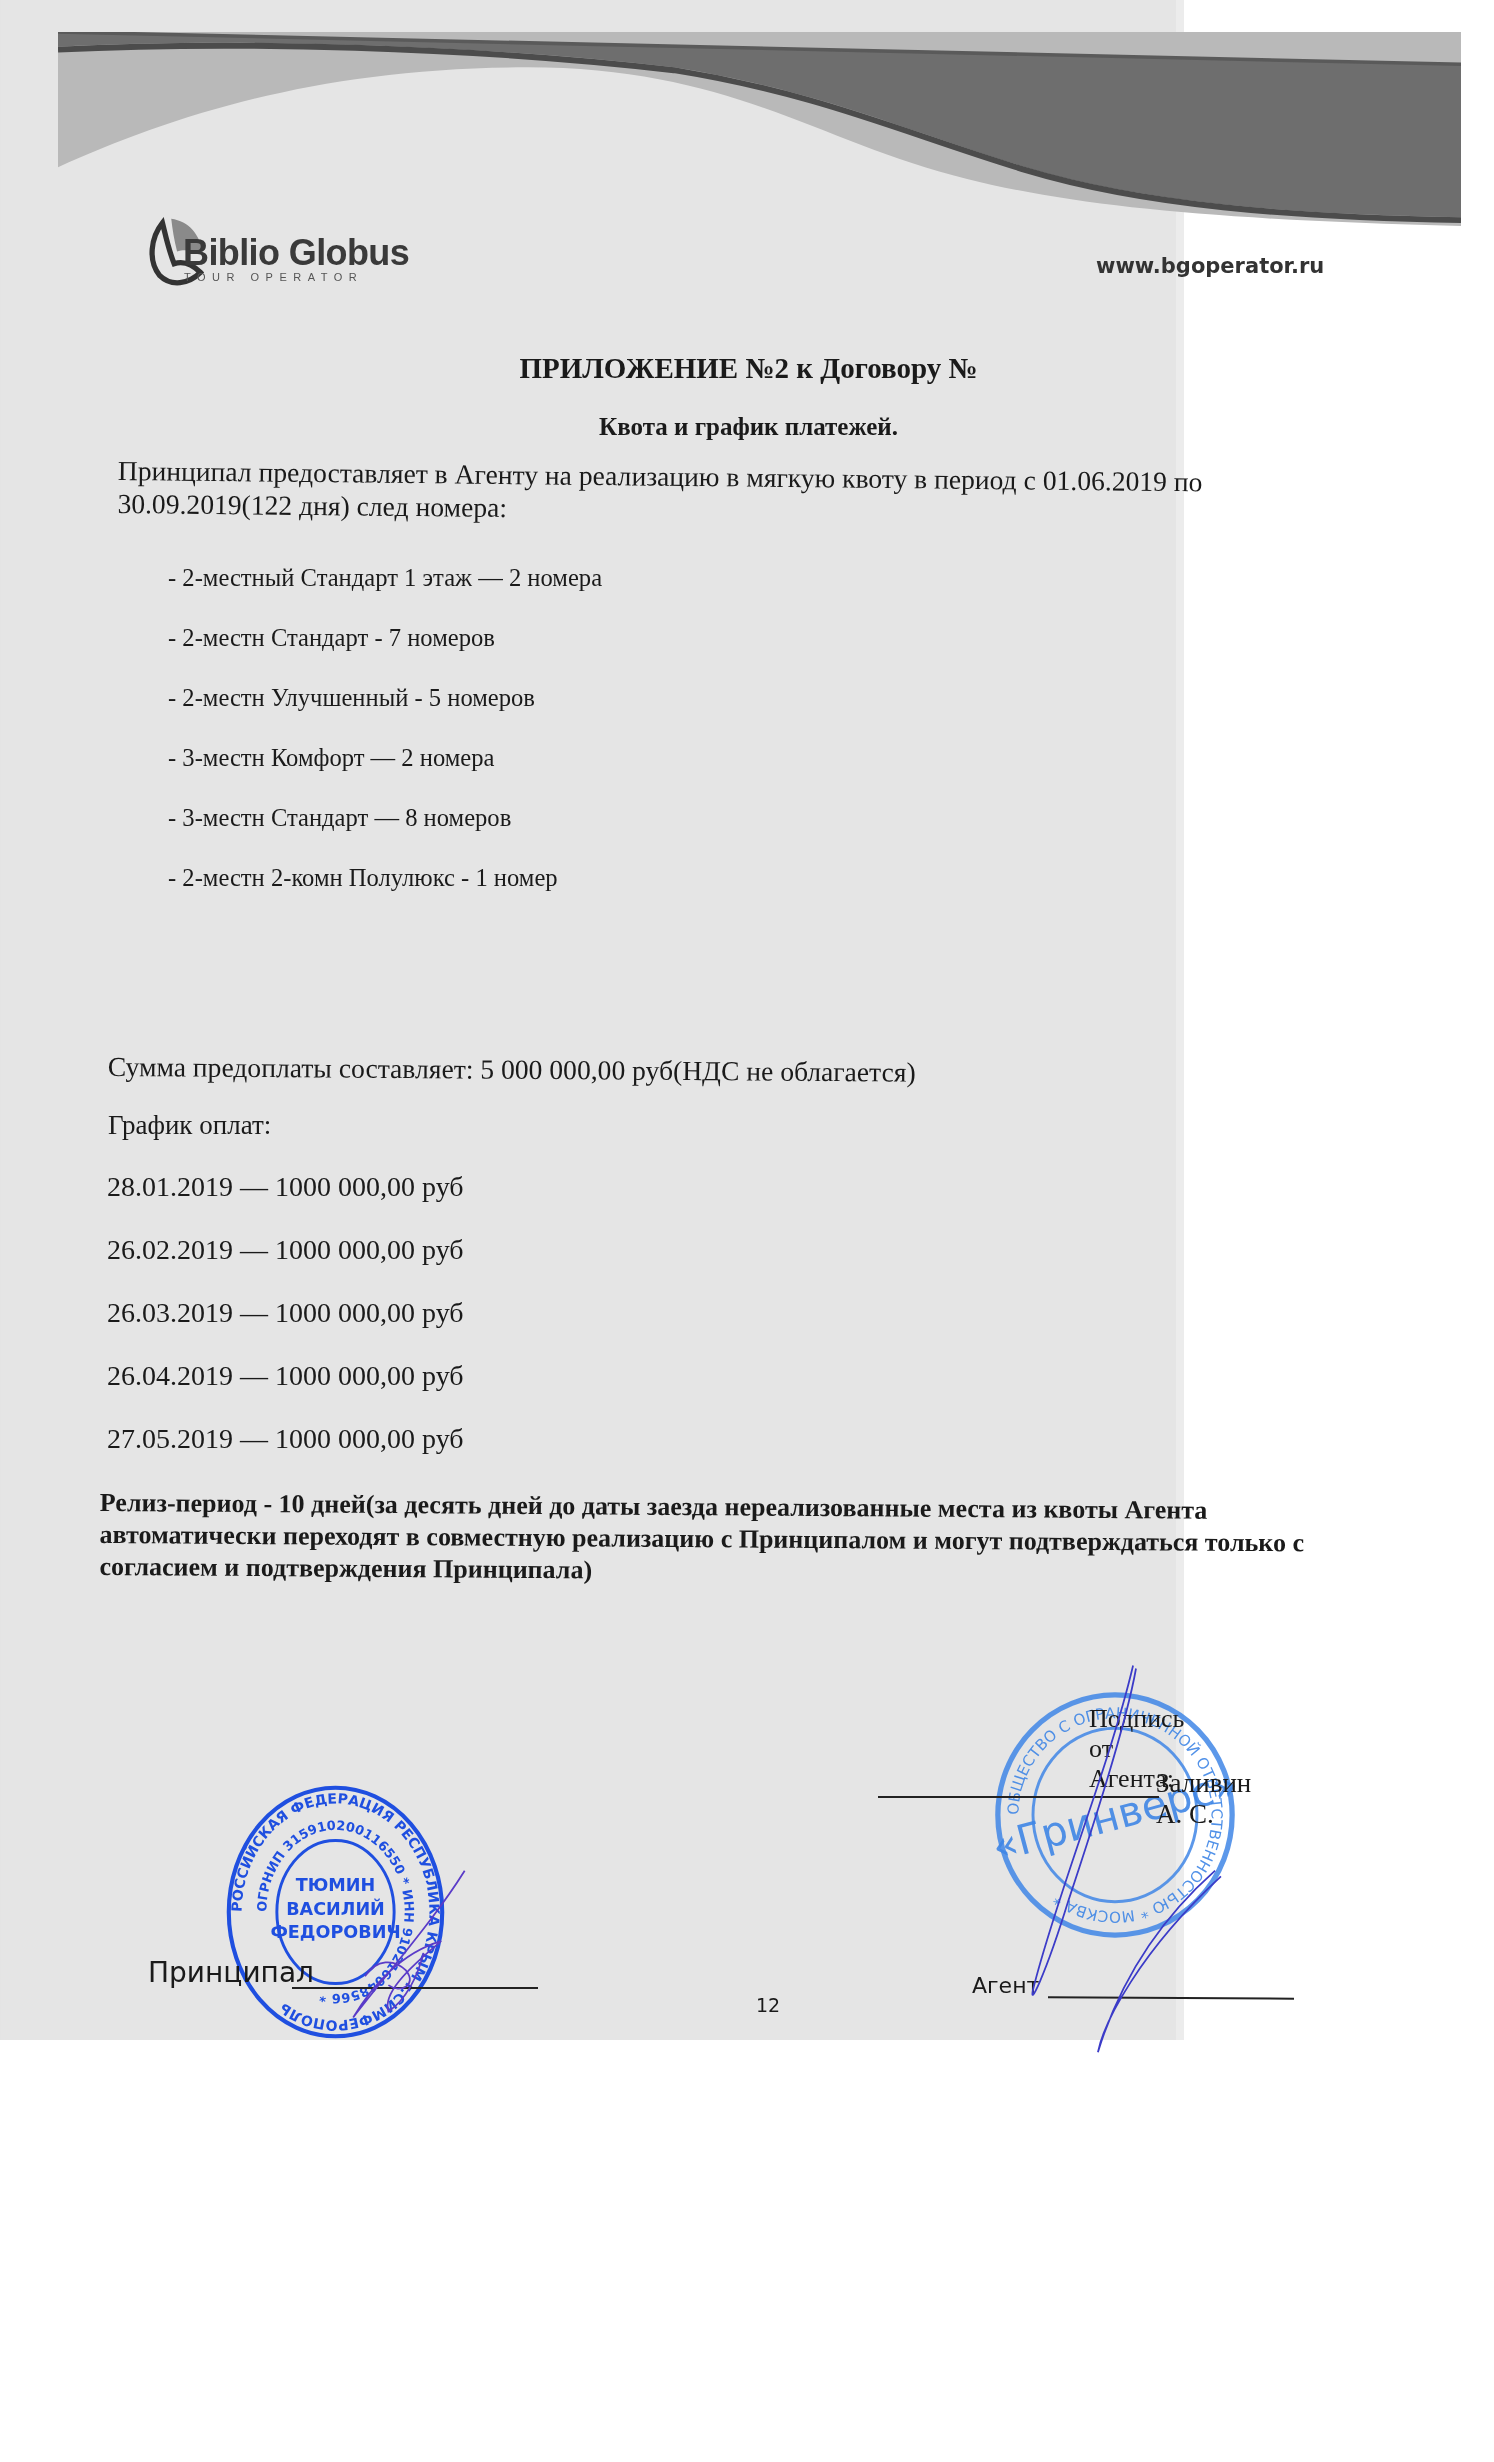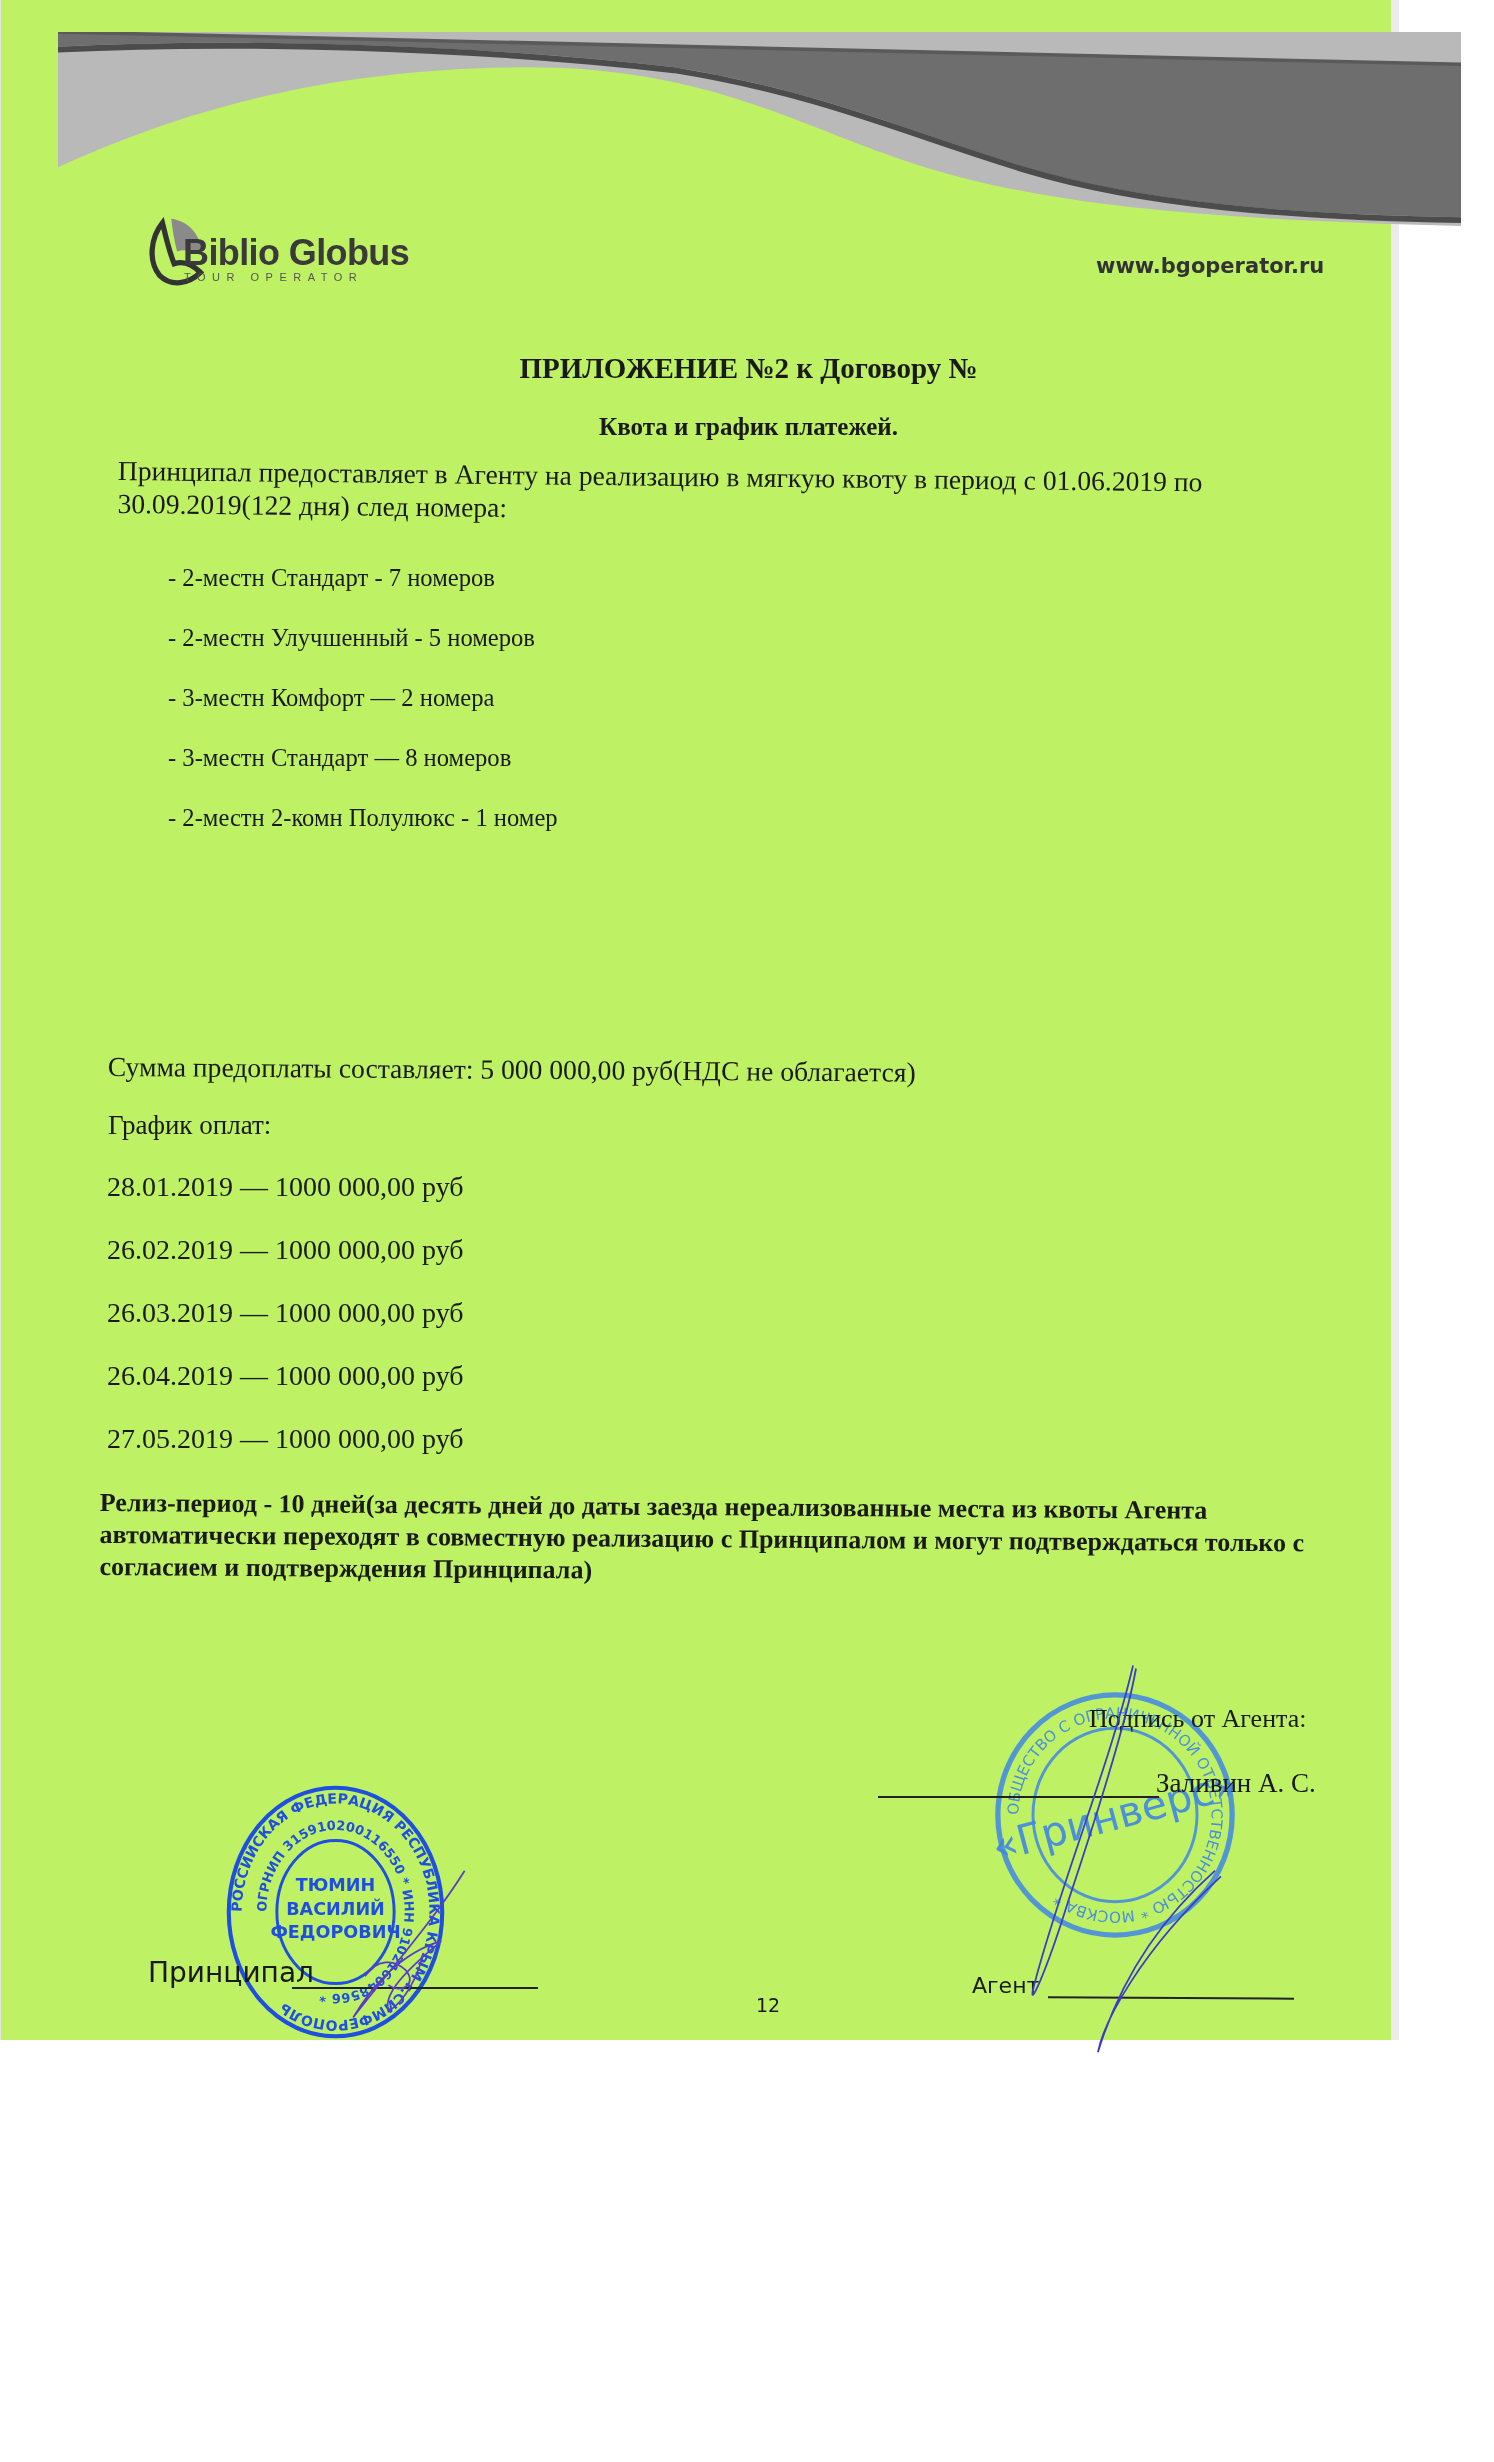--- a/index.html
+++ b/index.html
@@ -1,17 +1,17 @@
 <!DOCTYPE html>
 <html style="font-size:9.4px"><head>
   <meta charset="utf-8">
   <style>
     html, body { margin:0; padding:0; background:#ffffff; }
     body { width:1495px; height:2462px; position:relative; overflow:hidden; font-family:"Liberation Serif", serif; color:#1a1a1a; }
-    .page { position:absolute; left:0; top:0; width:1399px; height:2040px; background:#bef264; border-left:1.8px solid #e4e4e4; border-right:8.2px solid #ececec; box-sizing:border-box; }
+    .page { position:absolute; left:0; top:0; width:1184px; height:2040px; background:#e5e5e5; border-left:1.8px solid #e4e4e4; border-right:8.2px solid #ececec; box-sizing:border-box; }
     .header-band { position:absolute; left:57px; top:32px; width:1403px; height:194px; }
     .logo { position:absolute; left:141px; top:214px; width:352px; height:76px; }
     .logo-name { position:absolute; left:182px; top:232px; font-family:"Liberation Sans", sans-serif; font-weight:bold; font-size:36px; color:#3a3a3a; letter-spacing:-0.6px; }
     .logo-sub { position:absolute; left:183px; top:271px; font-family:"Liberation Sans", sans-serif; font-size:11px; letter-spacing:6.5px; color:#555; }
     .site { position:absolute; left:1095px; top:254px; font-family:"DejaVu Sans", sans-serif; font-weight:bold; font-size:21px; color:#333; }
     .title { position:absolute; left:0; width:1495px; text-align:center; top:352px; font-weight:bold; font-size:29px; }
     .subtitle { position:absolute; left:0; width:1495px; text-align:center; top:413px; font-weight:bold; font-size:25px; }
     .intro { position:absolute; left:117px; top:454px; width:1185px; font-size:27.6px; line-height:33px; transform:rotate(0.6deg); transform-origin:left top; }
     .rooms { position:absolute; left:167px; top:563px; font-size:24.6px; }
     .rooms div { height:60px; line-height:29px; }
@@ -52,20 +52,21 @@
   <div class="logo-name">Biblio Globus</div>
   <div class="logo-sub">TOUR OPERATOR</div>
   <div class="site">www.bgoperator.ru</div>
 
   <div class="title">ПРИЛОЖЕНИЕ №2 к Договору №</div>
   <div class="subtitle">Квота и график платежей.</div>
 
   <div class="intro">Принципал предоставляет в Агенту на реализацию в мягкую квоту в период с 01.06.2019 по 30.09.2019(122 дня) след номера:</div>
 
   <div class="rooms">
+    <div>- 2-местный Стандарт 1 этаж — 2 номера</div>
     <div>- 2-местн Стандарт  - 7 номеров</div>
     <div>- 2-местн Улучшенный  - 5 номеров</div>
     <div>- 3-местн Комфорт — 2 номера</div>
     <div>- 3-местн Стандарт — 8 номеров</div>
     <div>- 2-местн 2-комн Полулюкс  - 1 номер</div>
   </div>
 
   <div class="prepay">Сумма предоплаты составляет: 5 000 000,00 руб(НДС не облагается)</div>
   <div class="sched-label">График оплат:</div>
 

